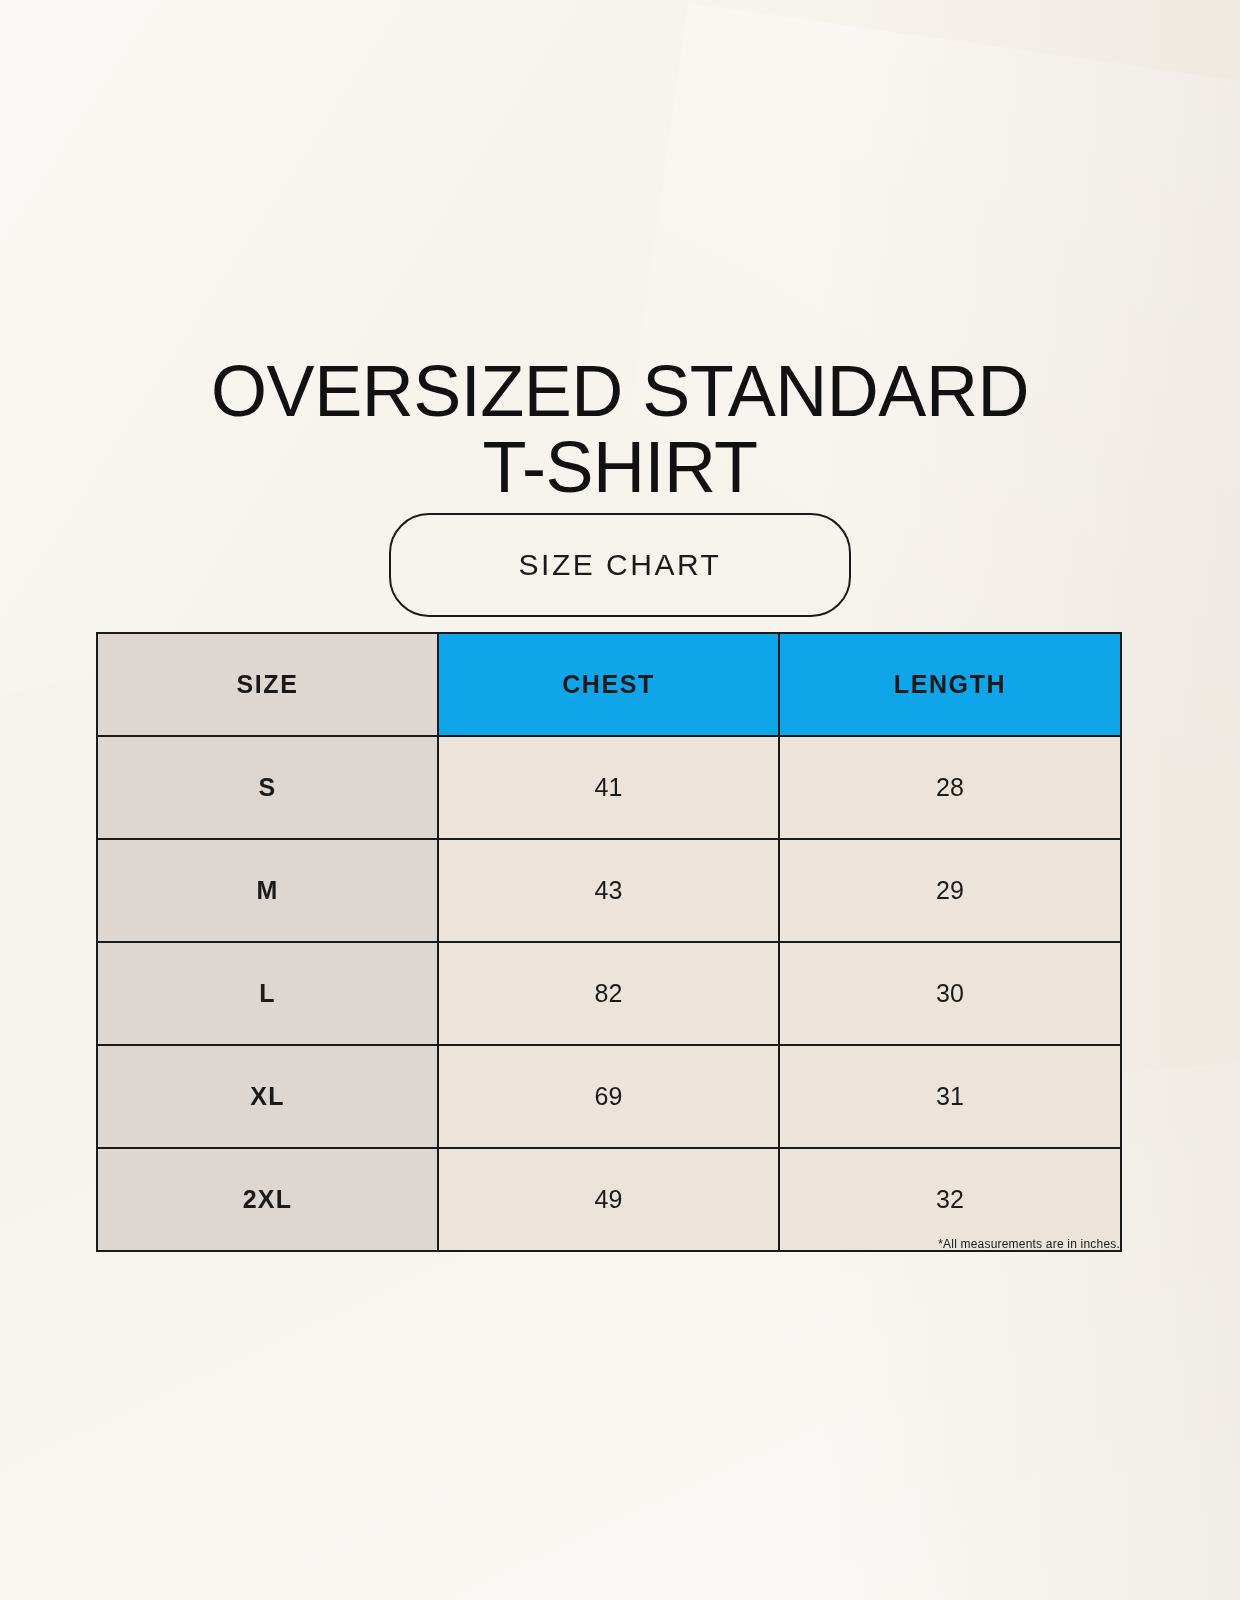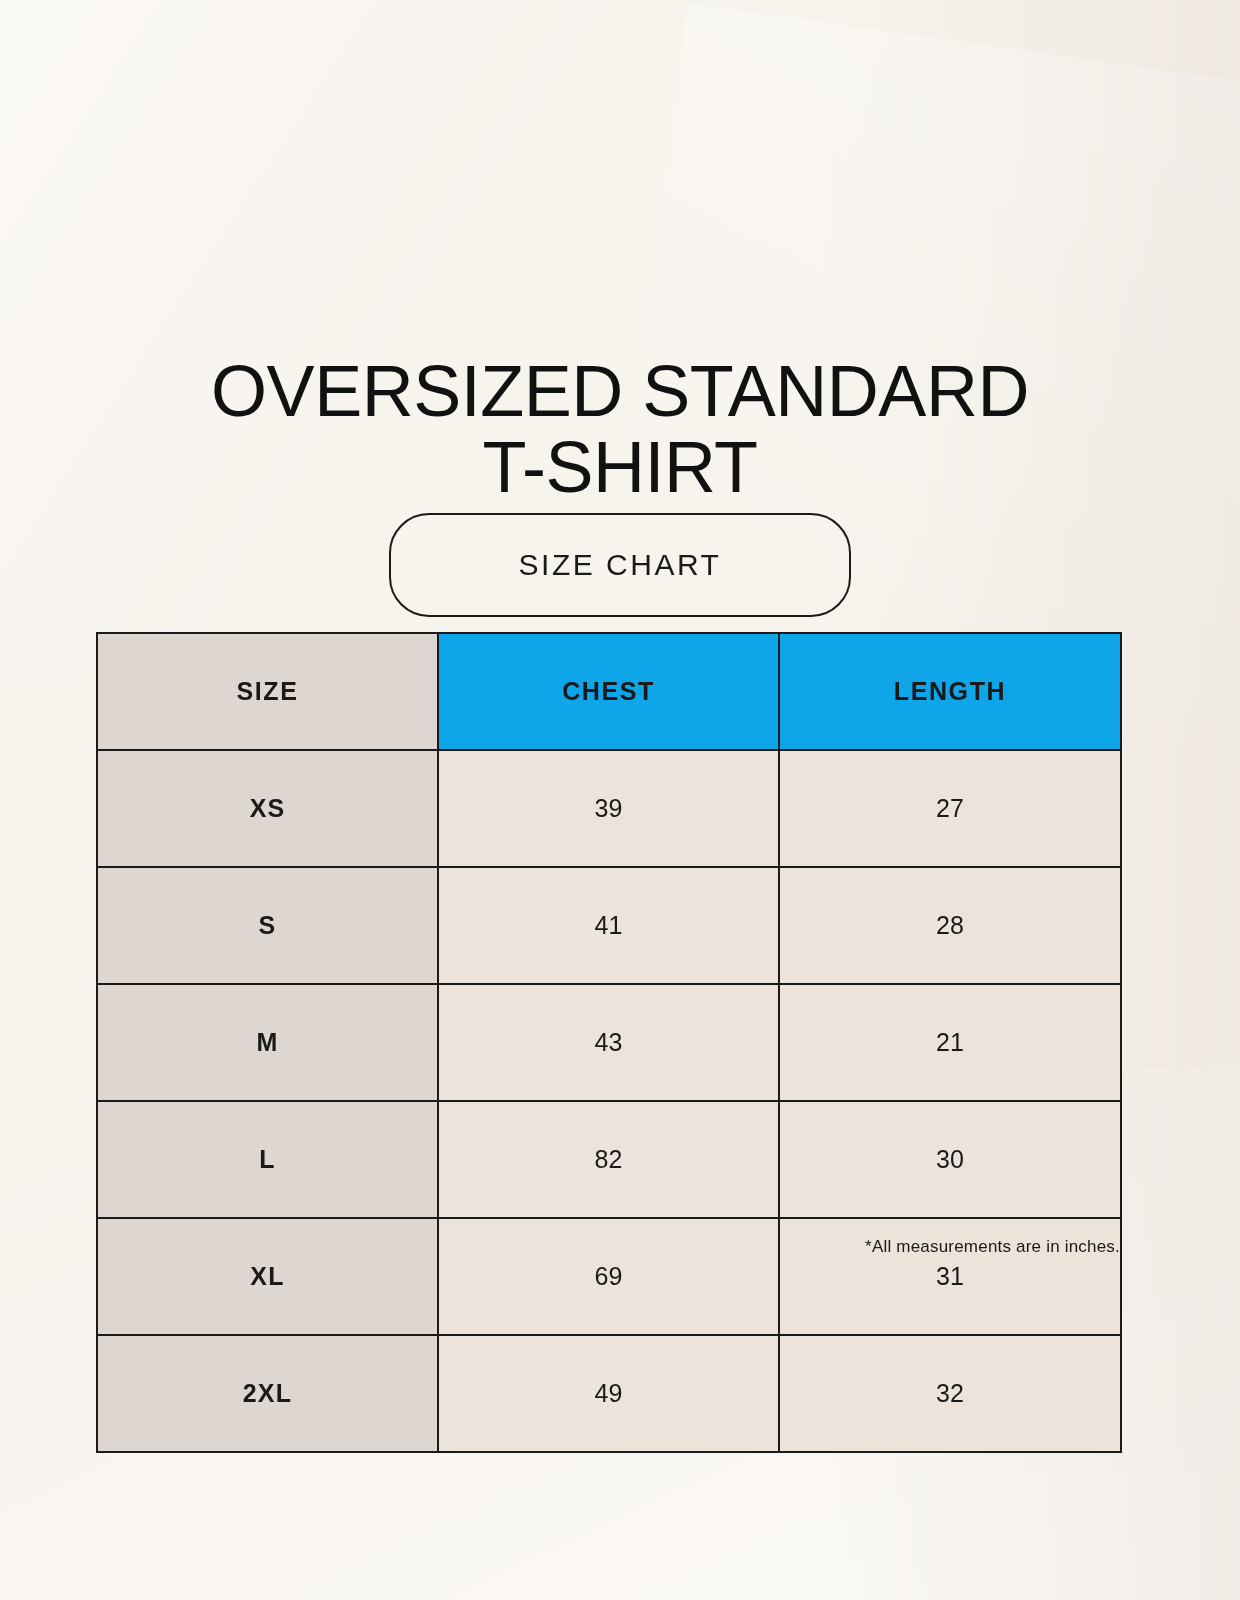--- a/index.html
+++ b/index.html
@@ -109,21 +109,21 @@
     border-collapse: collapse;
     width: 1024px;
     table-layout: fixed;
   }
   table.size-table th,
   table.size-table td {
     border: 2px solid #1a1a1a;
     height: 85px;
     text-align: center;
     vertical-align: middle;
-    padding: 15px;
+    padding: 8px;
   }
   col.c-size { width: 341px; }
   col.c-chest { width: 341px; }
   col.c-length { width: 342px; }
 
   th.head-size {
     background: #ded6d0;
     font-size: 25px;
     font-weight: bold;
     letter-spacing: 1.6px;
@@ -149,21 +149,21 @@
     font-weight: 400;
     color: #1a1a1a;
   }
 
   .footnote {
     position: absolute;
     top: 1237px;
     left: 96px;
     width: 1024px;
     text-align: right;
-    font-size: 17px;
+    font-size: 12px;
     font-weight: 500;
     letter-spacing: 0.2px;
     color: #1a1a1a;
   }
 </style>
 </head>
 <body>
 
 <div class="bg-sheen-1"></div>
 <div class="bg-sheen-2"></div>
@@ -188,33 +188,28 @@
       </colgroup>
       <thead>
         <tr>
           <th class="head-size">SIZE</th>
           <th class="head-measure">CHEST</th>
           <th class="head-measure">LENGTH</th>
         </tr>
       </thead>
       <tbody>
         <tr>
-          <td class="cell-size">XS</td>
-          <td class="cell-value">39</td>
-          <td class="cell-value">27</td>
-        </tr>
-        <tr>
           <td class="cell-size">S</td>
           <td class="cell-value">41</td>
           <td class="cell-value">28</td>
         </tr>
         <tr>
           <td class="cell-size">M</td>
           <td class="cell-value">43</td>
-          <td class="cell-value">21</td>
+          <td class="cell-value">29</td>
         </tr>
         <tr>
           <td class="cell-size">L</td>
           <td class="cell-value">82</td>
           <td class="cell-value">30</td>
         </tr>
         <tr>
           <td class="cell-size">XL</td>
           <td class="cell-value">69</td>
           <td class="cell-value">31</td>

